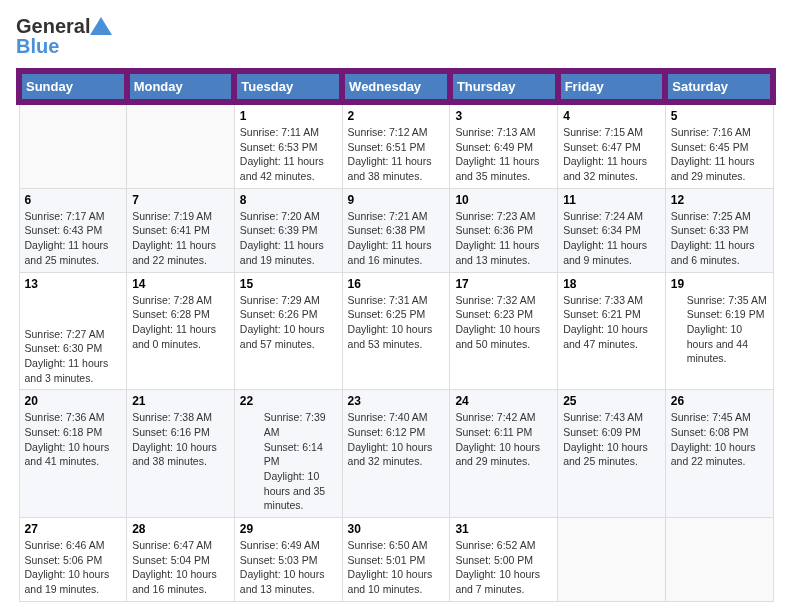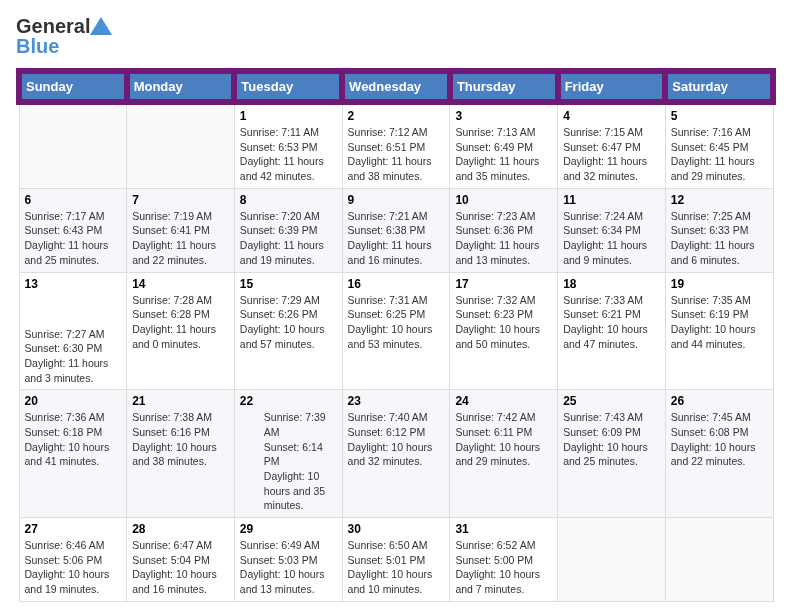--- a/index.html
+++ b/index.html
@@ -232,21 +232,21 @@
 Daylight: 10 hours and 50 minutes.</div>
         </td>
         <td>
           <span class="day-num">18</span>
           <div class="day-info" style="white-space: pre-line;">Sunrise: 7:33 AM
 Sunset: 6:21 PM
 Daylight: 10 hours and 47 minutes.</div>
         </td>
         <td>
           <span class="day-num">19</span>
-          <div class="day-info" style="white-space: pre-line;">Sunrise: 7:35 AM
+          <div class="day-info" style="white-space: pre-line; margin-left: 16px;">Sunrise: 7:35 AM
 Sunset: 6:19 PM
 Daylight: 10 hours and 44 minutes.</div>
         </td>
       </tr>
       <tr>
         <td>
           <span class="day-num">20</span>
           <div class="day-info" style="white-space: pre-line;">Sunrise: 7:36 AM
 Sunset: 6:18 PM
 Daylight: 10 hours and 41 minutes.</div>

